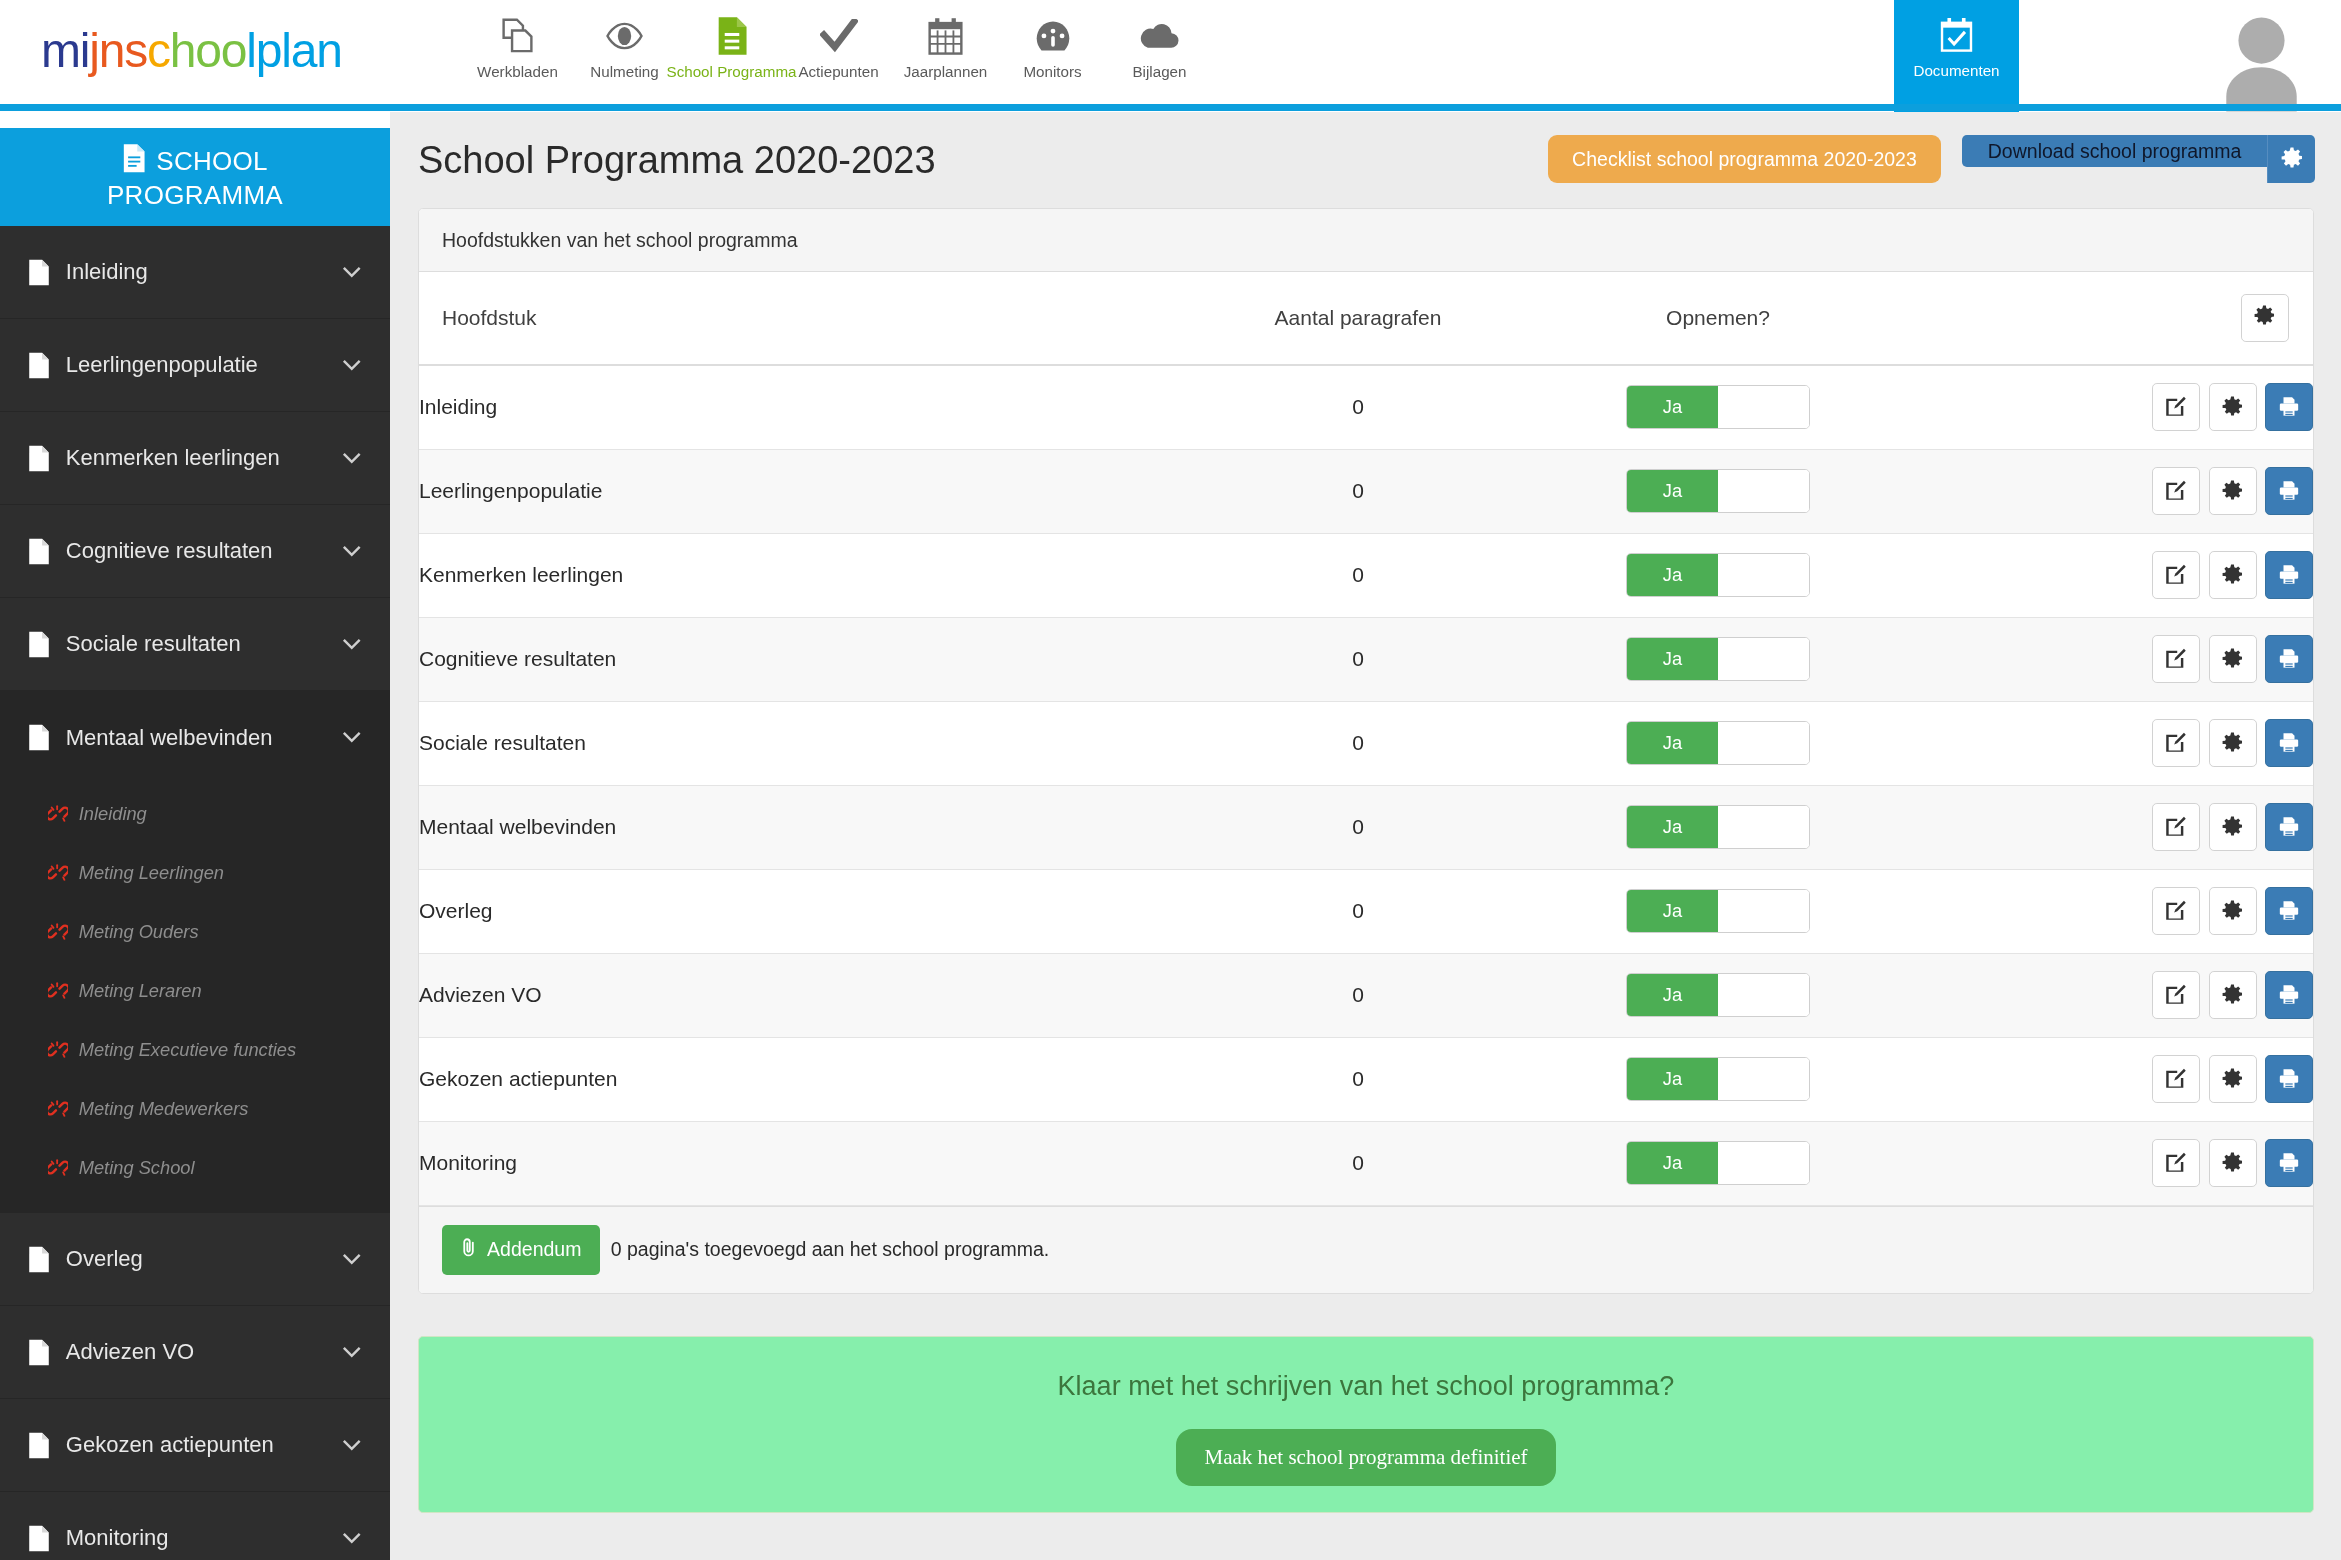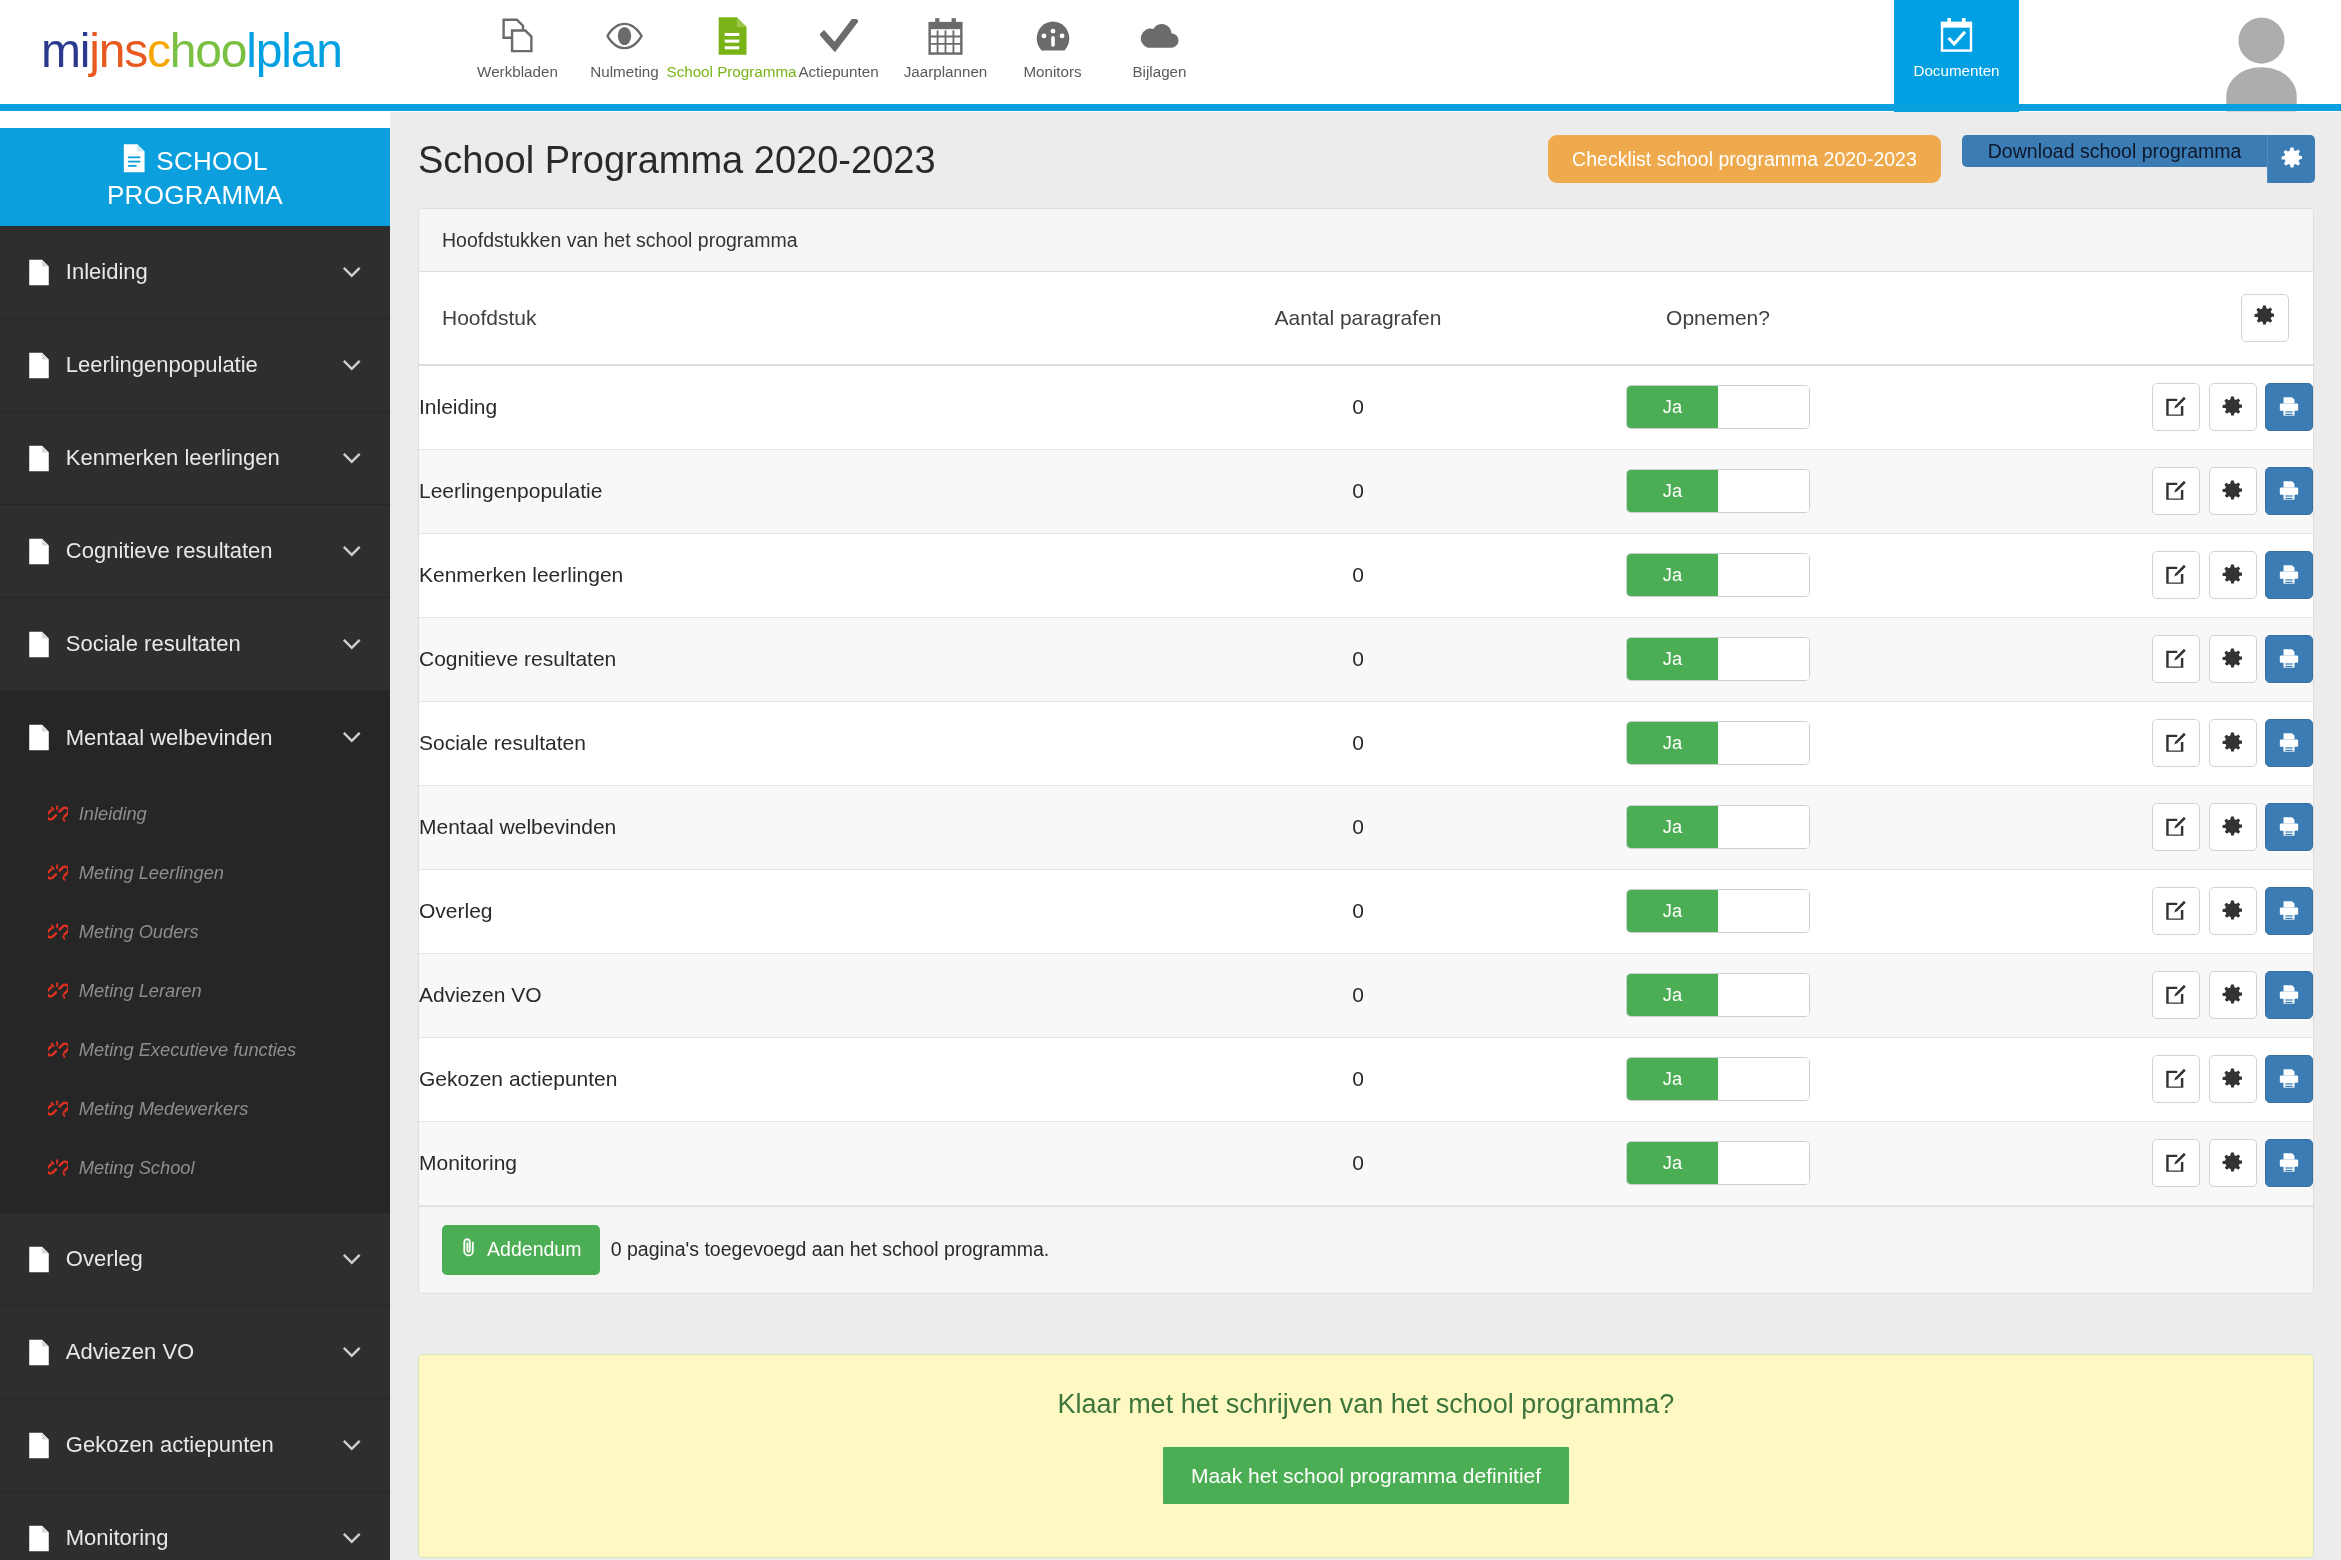--- a/index.html
+++ b/index.html
@@ -232,34 +232,34 @@
     font-size: 19.5px; font-family: inherit;
     height: 50px; padding: 0 18.3px;
     display: inline-flex; align-items: center; gap: 8.5px;
     cursor: pointer; white-space: nowrap;
   }
   .addendum-note {
     margin-left: 11px; font-size: 19.5px; color: #2a2a2a; white-space: nowrap;
   }
 
   .finish-panel {
-    margin: 60px 28px 0 28px;
-    background: #fef9c3;
+    margin: 42px 28px 0 28px;
+    background: #86efac;
     border: 1.2px solid #d0e6c4;
     border-radius: 4.9px;
-    padding: 34px 0 53px 0;
+    padding: 34px 0 26px 0;
     text-align: center;
   }
   .finish-q {
     font-size: 27px; color: #3c763d; margin-bottom: 27px;
   }
   .btn-finish {
     background: #4cae54; color: #ffffff;
-    border: none; border-radius: 1px;
-    font-size: 21px; font-family: Liberation Sans, sans-serif;
+    border: none; border-radius: 16px;
+    font-size: 21px; font-family: Liberation Serif, serif;
     height: 57px; padding: 0 28px; cursor: pointer;
   }
 </style>
 </head>
 <body>
 
 <div class="topbar">
 
   <div class="logo">
     <span class="l1">mi</span><span class="l2">jns</span><span class="l3">c</span><span class="l4">hoo</span><span class="l5">lplan</span>

